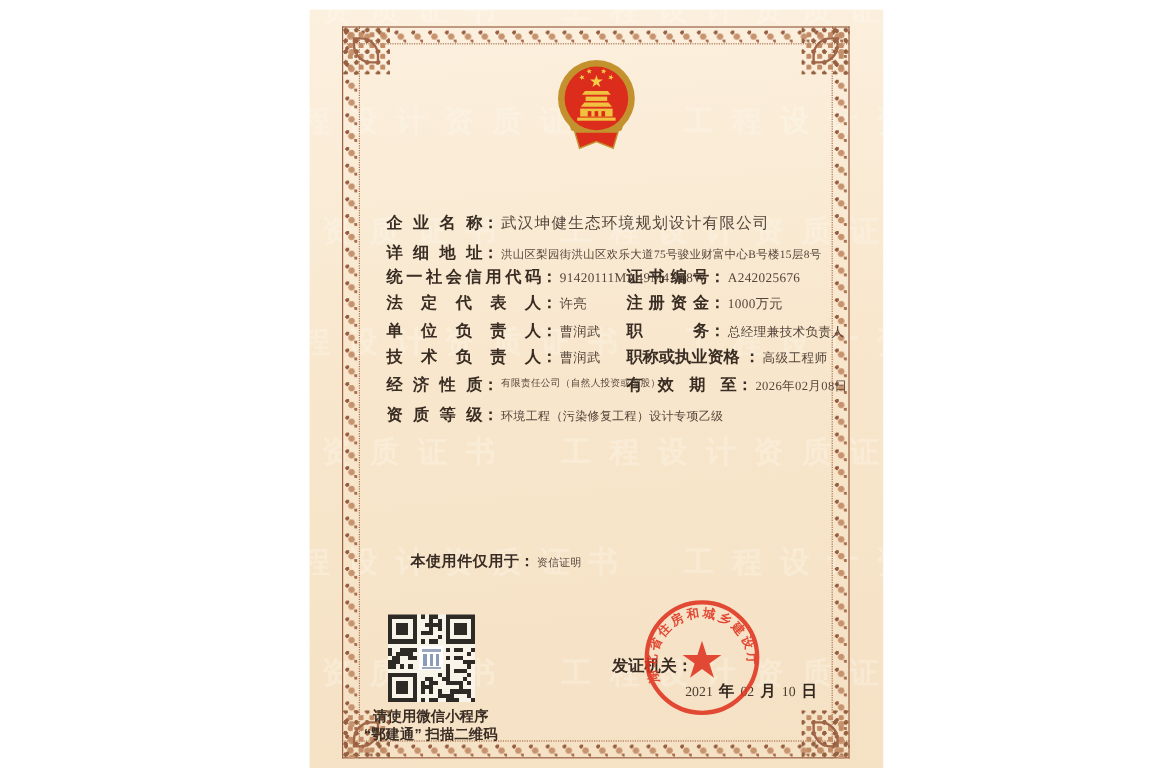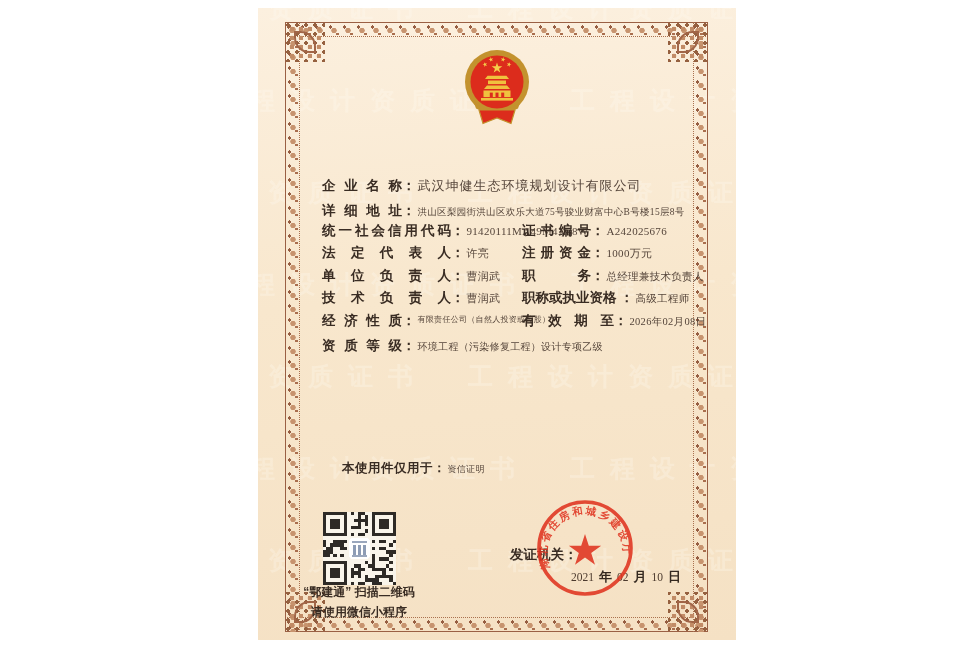--- a/index.html
+++ b/index.html
@@ -294,22 +294,22 @@
             <rect x="0" y="14" width="7" height="7" fill="#2e2a26"></rect>
             <rect x="1" y="15" width="5" height="5" fill="#f9f4ea"></rect>
             <rect x="2" y="16" width="3" height="3" fill="#2e2a26"></rect>
             <rect x="7.6" y="7.6" width="5.8" height="5.8" rx="0.5" fill="#ffffff"></rect>
             <rect x="8.3" y="8.4" width="4.4" height="0.6" fill="#9aa7bd"></rect>
             <rect x="8.6" y="9.4" width="0.9" height="2.9" fill="#8d9cb5"></rect>
             <rect x="10.05" y="9.4" width="0.9" height="2.9" fill="#8d9cb5"></rect>
             <rect x="11.5" y="9.4" width="0.9" height="2.9" fill="#8d9cb5"></rect>
             <rect x="8.3" y="12.5" width="4.4" height="0.5" fill="#9aa7bd"></rect>
           </svg></div>
+      <div class="qr-cap first">请使用微信小程序</div>
       <div class="qr-cap">“鄂建通” 扫描二维码</div>
-      <div class="qr-cap first">请使用微信小程序</div>
     </div>
 
     <div class="issuer">
       <span>发证机关</span><span class="colon">：</span>
     </div>
 
     <div class="date-line">
       <span class="date-num">2021</span><span class="date-cjk">年</span><span class="date-num">02</span><span class="date-cjk">月</span><span class="date-num">10</span><span class="date-cjk">日</span>
     </div>
 

